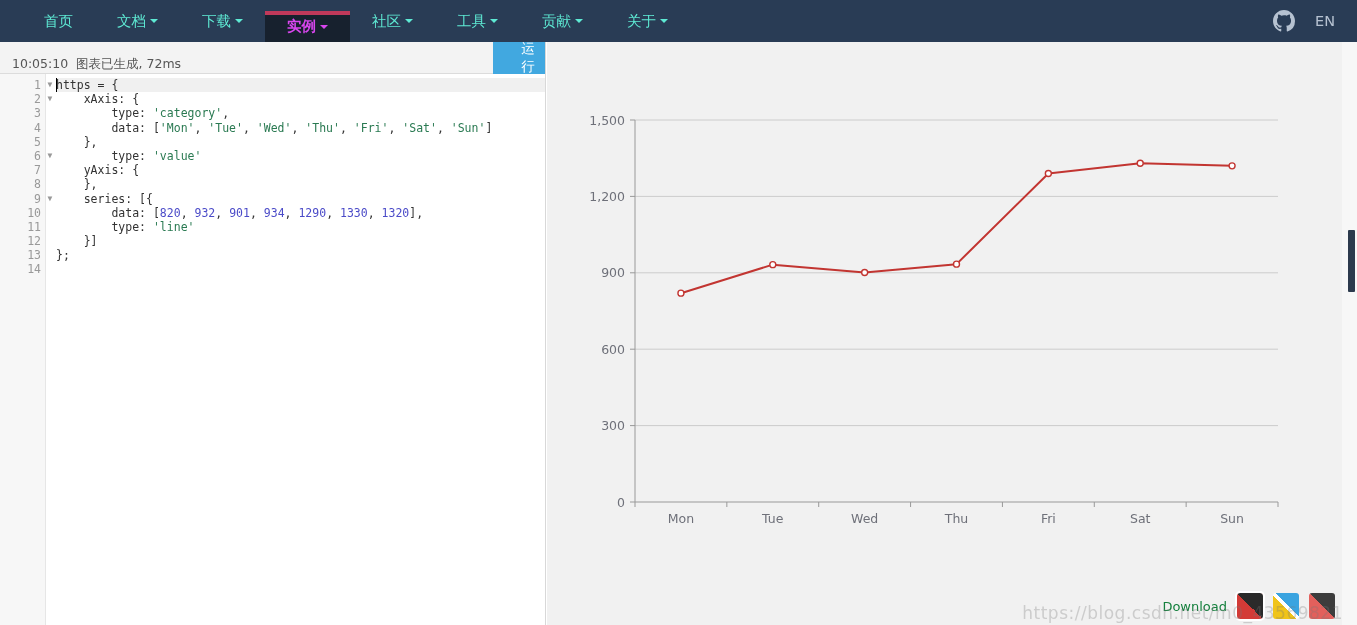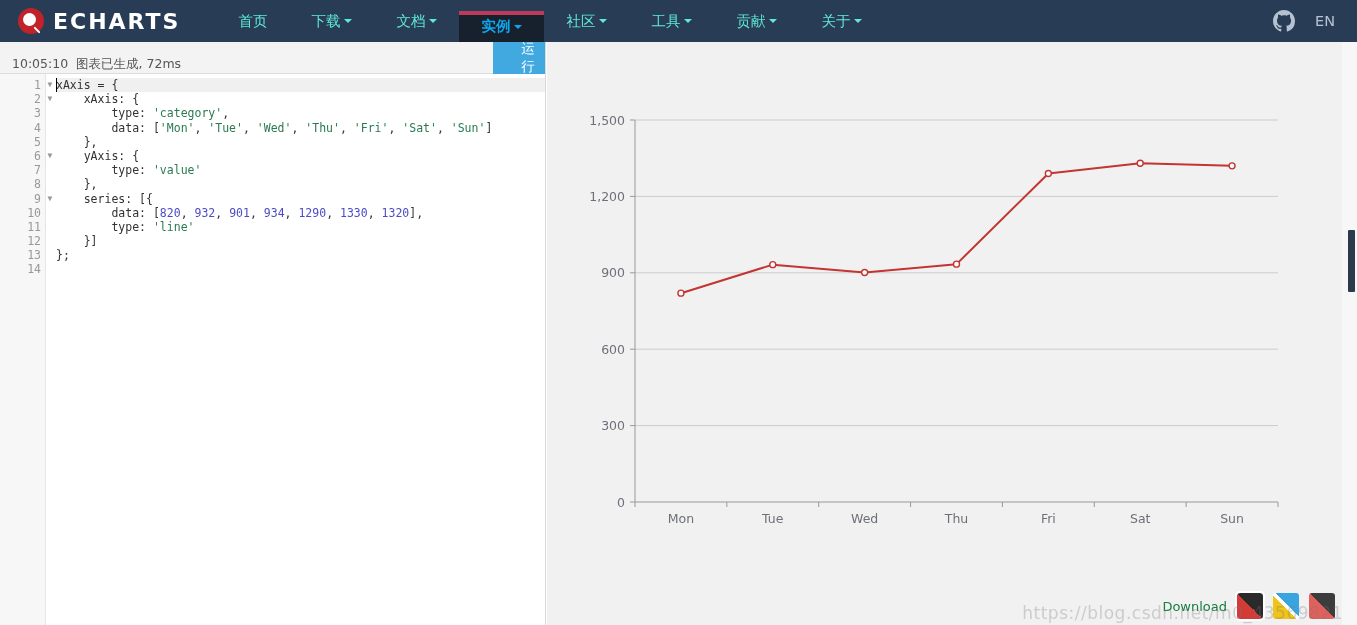--- a/index.html
+++ b/index.html
@@ -70,21 +70,21 @@
   .nav-item .caret {
     display: inline-block;
     margin-left: 4px;
     border-left: 4px solid transparent;
     border-right: 4px solid transparent;
     border-top: 4px solid currentColor;
     vertical-align: middle;
   }
   .nav-item.active {
     background: #17212e;
-    color: #0ea5e9;
+    color: #d946ef;
     font-weight: bold;
     margin-top: 11px;
   }
   .nav-item.active::before {
     content: "";
     position: absolute;
     top: 0; left: 0; right: 0;
     height: 4px;
     background: #c0395a;
   }
@@ -256,34 +256,30 @@
     background: #2c3a4d;
     border-radius: 1px;
   }
 </style>
 </head>
 <body>
 
 <div id="app">
 
   <div class="navbar">
-    <a class="brand" href="#">
-      <span class="logo-mark"></span>
-      <span class="brand-text">ECHARTS</span>
-    </a>
     <div class="nav-items">
       <a class="nav-item" href="#">
           <span>首页</span>
         </a>
       <a class="nav-item" href="#">
+          <span>文档</span>
+          <i class="caret"></i>
+        </a>
+      <a class="nav-item" href="#">
           <span>下载</span>
-          <i class="caret"></i>
-        </a>
-      <a class="nav-item" href="#">
-          <span>文档</span>
           <i class="caret"></i>
         </a>
       <a class="nav-item active" href="#">
           <span>实例</span>
           <i class="caret"></i>
         </a>
       <a class="nav-item" href="#">
           <span>社区</span>
           <i class="caret"></i>
         </a>
@@ -327,27 +323,27 @@
           <div class="gutter-row">8</div>
           <div class="gutter-row">9<span class="fold">▼</span></div>
           <div class="gutter-row">10</div>
           <div class="gutter-row">11</div>
           <div class="gutter-row">12</div>
           <div class="gutter-row">13</div>
           <div class="gutter-row">14</div>
         </div>
       <div class="code-lines" id="code-lines">
         <div class="cm-cursor"></div>
-      <div class="code-line active-line"><span class="tok-plain">xAxis = {</span></div>
+      <div class="code-line active-line"><span class="tok-plain">https = {</span></div>
           <div class="code-line"><span class="tok-plain">    xAxis: {</span></div>
           <div class="code-line"><span class="tok-plain">        type: </span><span class="tok-str">'category'</span><span class="tok-plain">,</span></div>
           <div class="code-line"><span class="tok-plain">        data: [</span><span class="tok-str">'Mon'</span><span class="tok-plain">, </span><span class="tok-str">'Tue'</span><span class="tok-plain">, </span><span class="tok-str">'Wed'</span><span class="tok-plain">, </span><span class="tok-str">'Thu'</span><span class="tok-plain">, </span><span class="tok-str">'Fri'</span><span class="tok-plain">, </span><span class="tok-str">'Sat'</span><span class="tok-plain">, </span><span class="tok-str">'Sun'</span><span class="tok-plain">]</span></div>
           <div class="code-line"><span class="tok-plain">    },</span></div>
+          <div class="code-line"><span class="tok-plain">        type: </span><span class="tok-str">'value'</span></div>
           <div class="code-line"><span class="tok-plain">    yAxis: {</span></div>
-          <div class="code-line"><span class="tok-plain">        type: </span><span class="tok-str">'value'</span></div>
           <div class="code-line"><span class="tok-plain">    },</span></div>
           <div class="code-line"><span class="tok-plain">    series: [{</span></div>
           <div class="code-line"><span class="tok-plain">        data: [</span><span class="tok-num">820</span><span class="tok-plain">, </span><span class="tok-num">932</span><span class="tok-plain">, </span><span class="tok-num">901</span><span class="tok-plain">, </span><span class="tok-num">934</span><span class="tok-plain">, </span><span class="tok-num">1290</span><span class="tok-plain">, </span><span class="tok-num">1330</span><span class="tok-plain">, </span><span class="tok-num">1320</span><span class="tok-plain">],</span></div>
           <div class="code-line"><span class="tok-plain">        type: </span><span class="tok-str">'line'</span></div>
           <div class="code-line"><span class="tok-plain">    }]</span></div>
           <div class="code-line"><span class="tok-plain">};</span></div>
           <div class="code-line"><span class="tok-plain"></span></div>
         </div>
     </div>
   </div>

